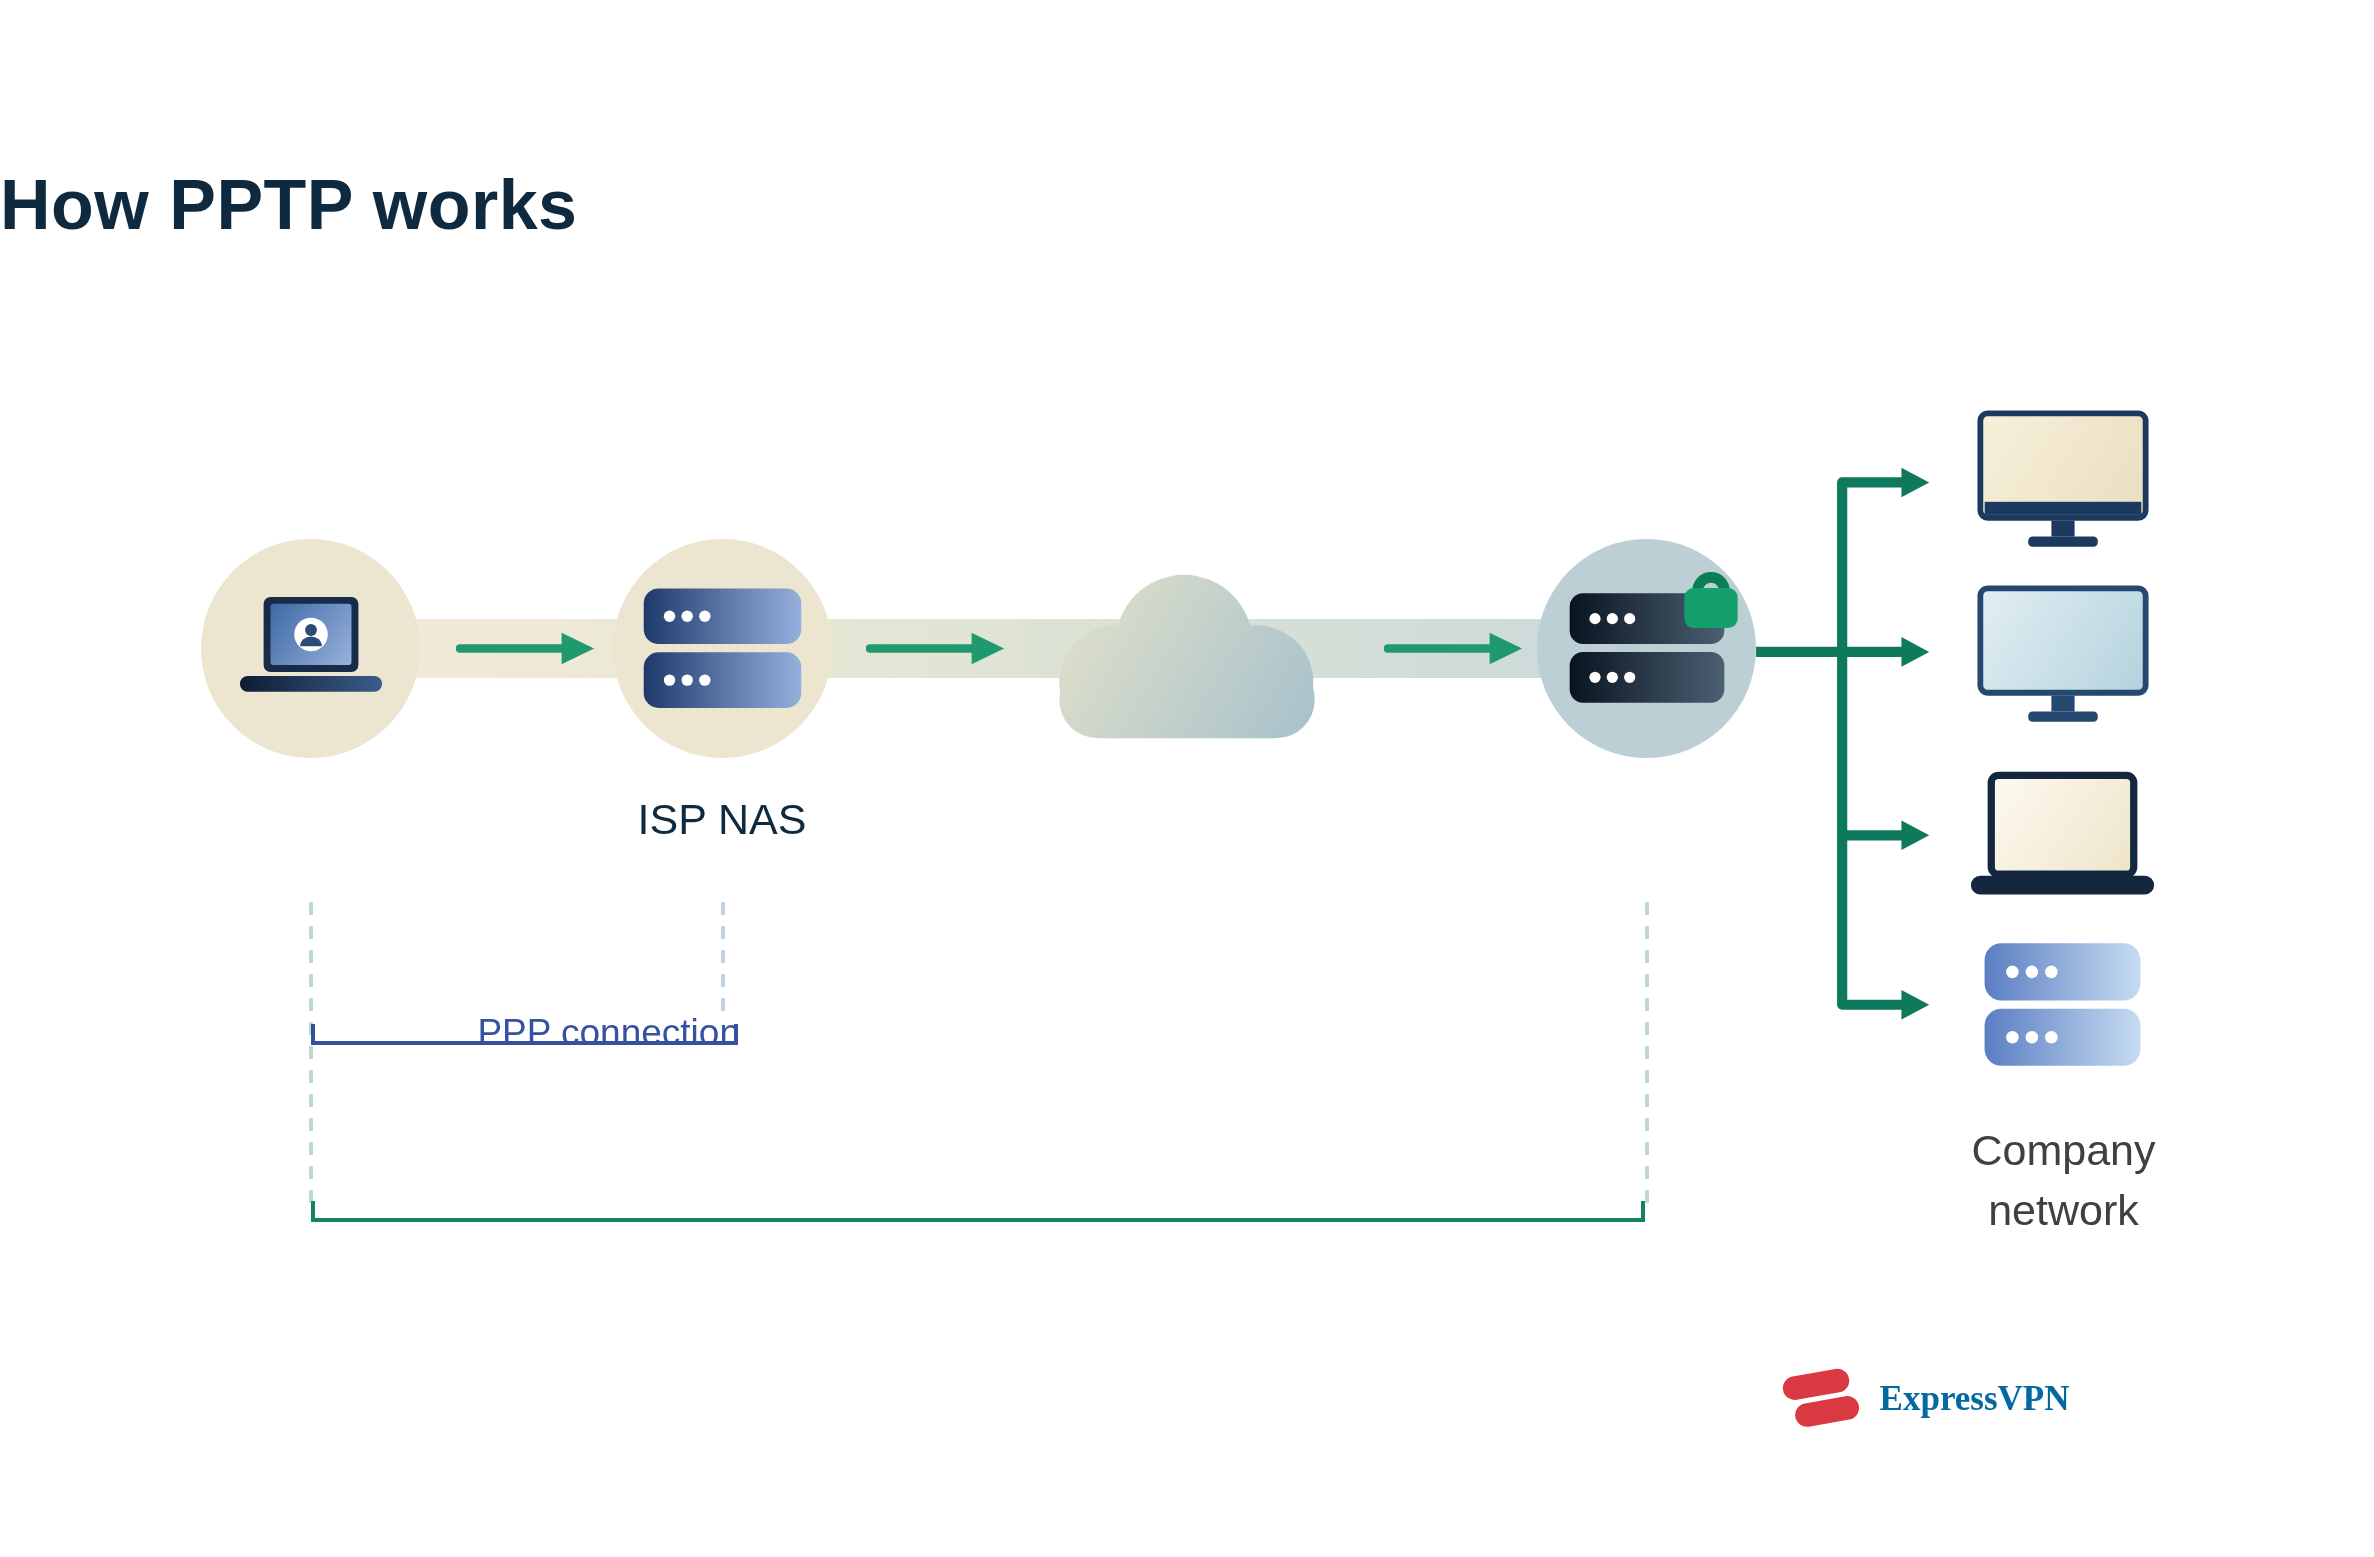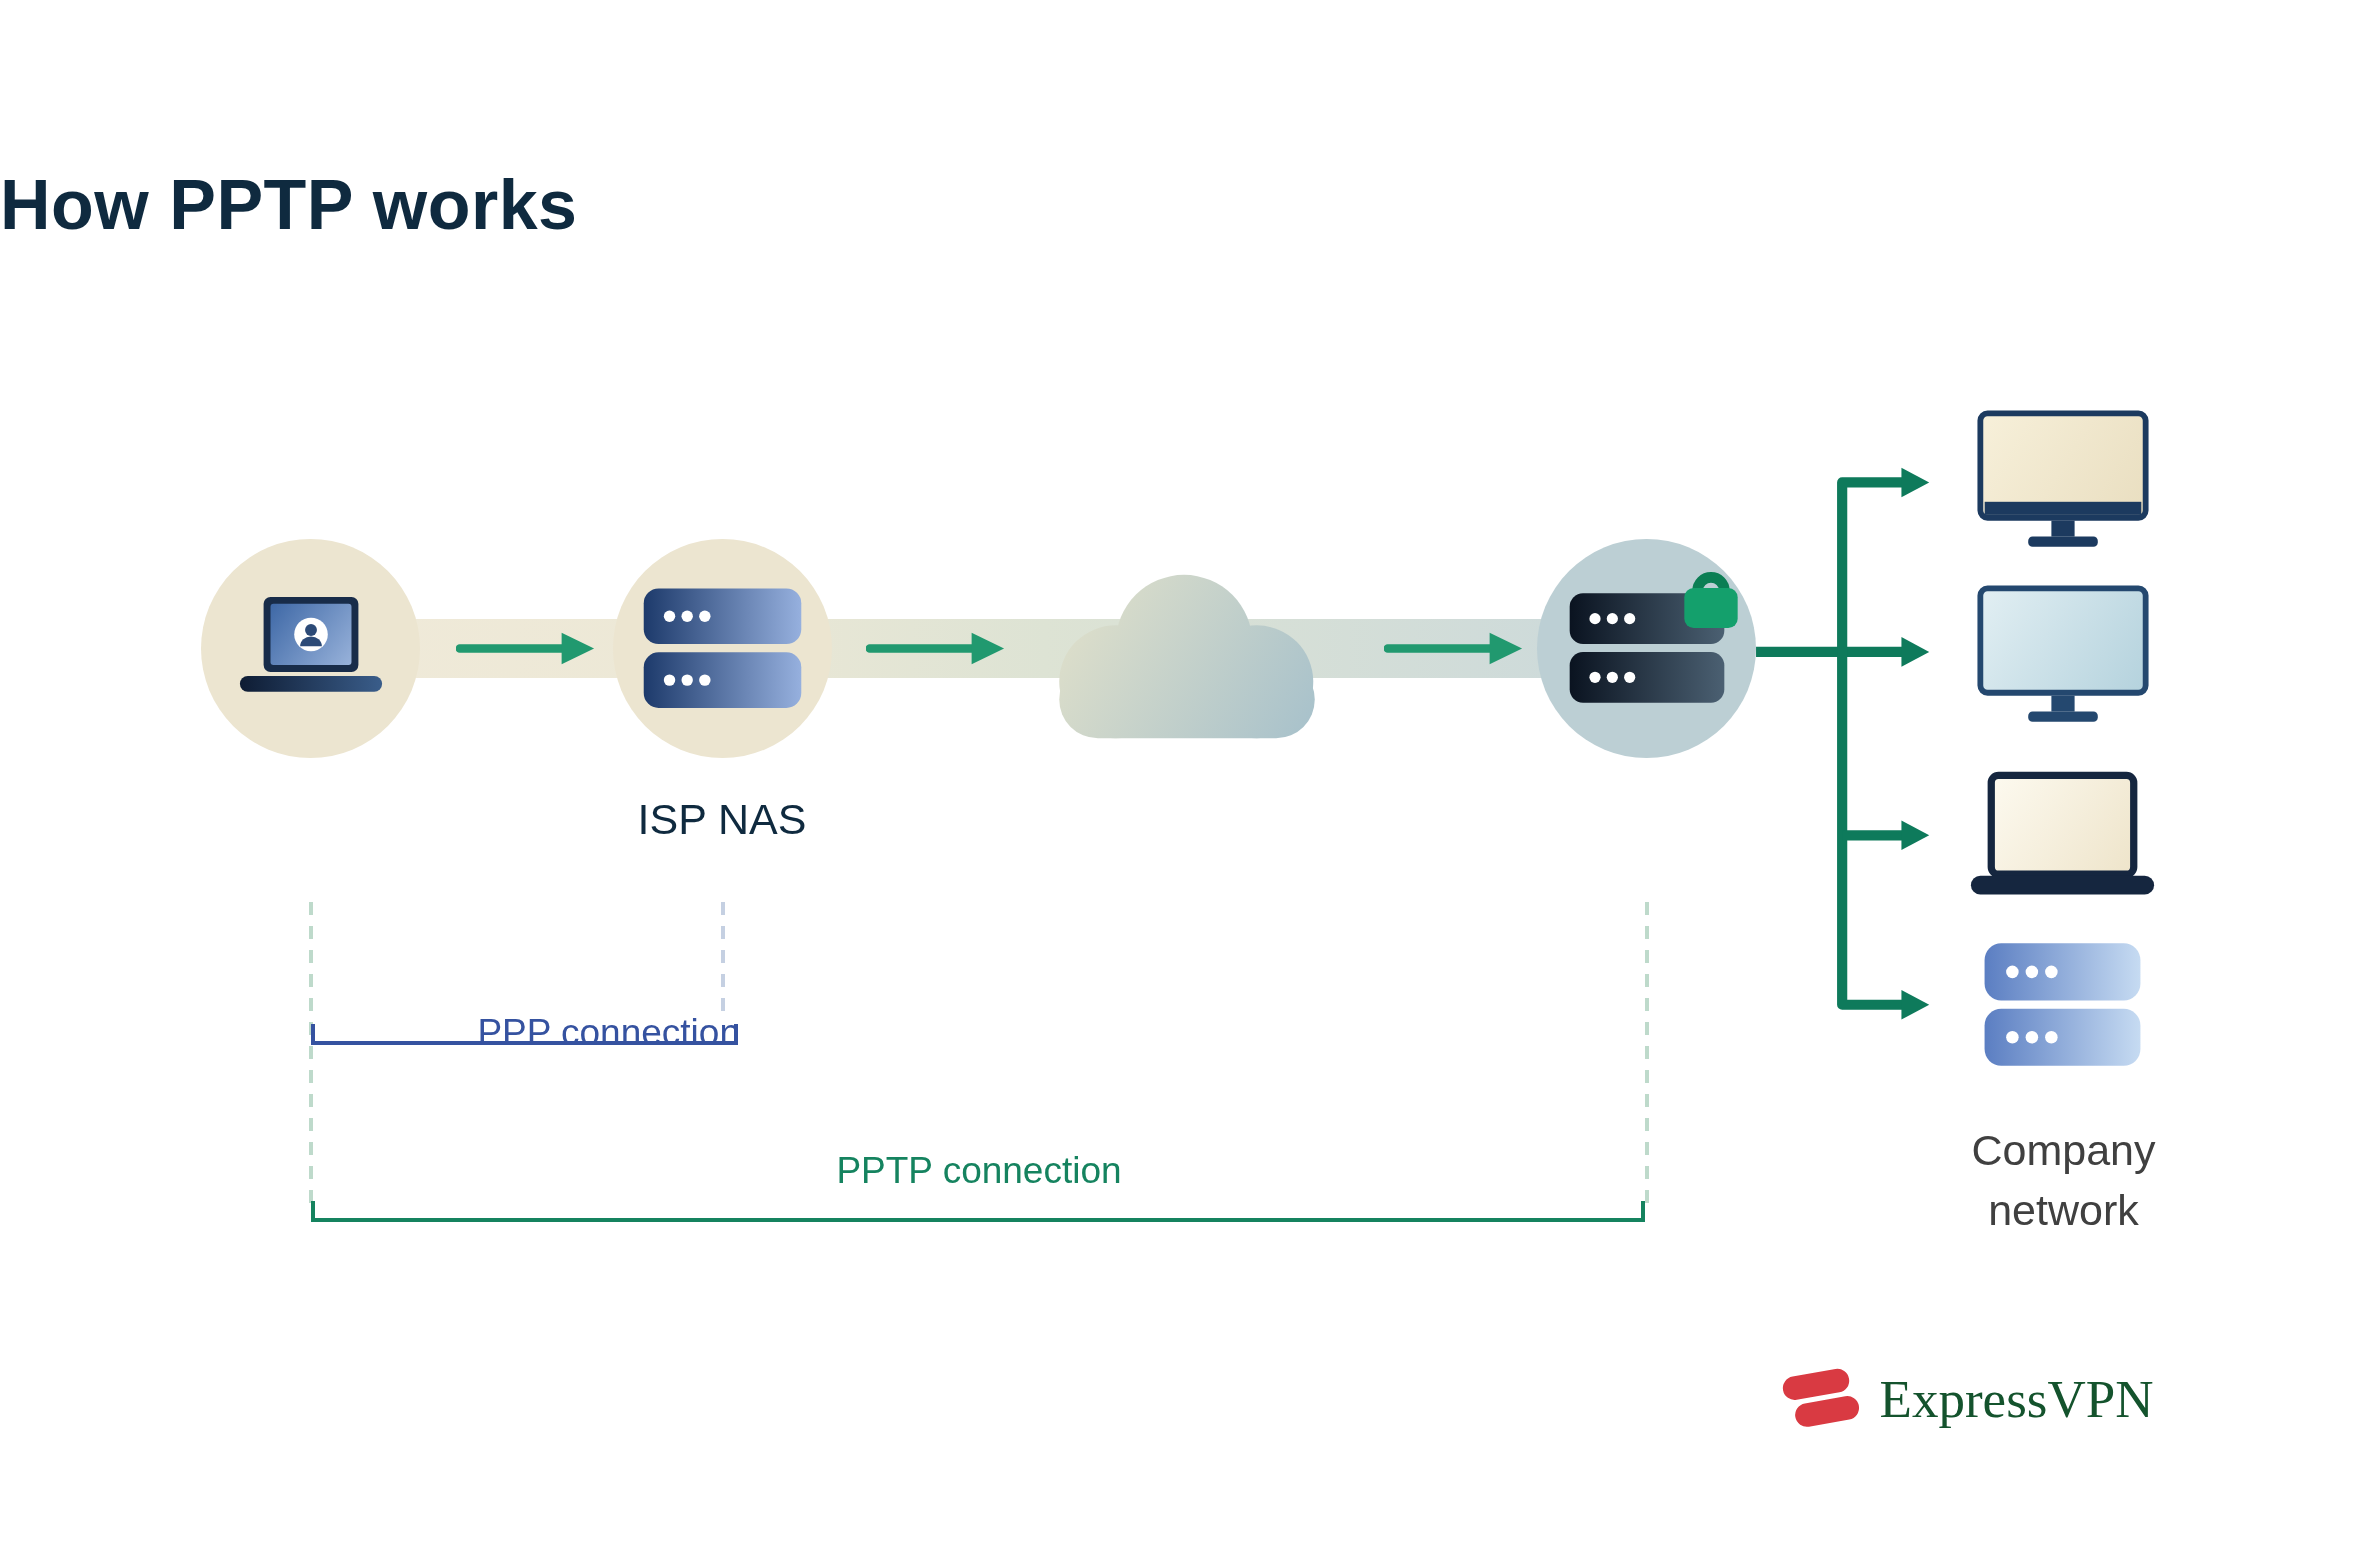--- a/index.html
+++ b/index.html
@@ -46,21 +46,21 @@
   #dash-pptp{left:1645px;top:902px;height:306px;background:repeating-linear-gradient(180deg,#bedacb 0 13px,transparent 13px 24px);}
   
   .bracket{height:16.7px;border-style:solid;border-width:0 4.6px 4.6px 4.6px;}
   #ppp-bracket{left:311px;top:1024px;width:419px;border-color:#3552a0;}
   #pptp-bracket{left:311px;top:1201px;width:1326px;border-color:#15835f;}
   #ppp-label{left:311px;width:429px;top:972px;font-size:37px;font-weight:500;color:#3552a0;text-align:right;margin-top:40px;}
   #pptp-conn-label{left:311px;width:1336px;top:1150px;font-size:37px;font-weight:500;color:#15835f;text-align:center;}
   
   #brand{left:1781px;top:1365px;display:flex;align-items:center;gap:18.6px;}
   #brand-icon{width:80px;height:67px;}
-  #brand-name{font-family:"Liberation Serif",serif;font-size:53px;font-weight:400;color:#14532d;}
+  #brand-name{font-family:"Liberation Serif",serif;font-size:35px;font-weight:700;color:#0369a1;}
 </style>
 </head>
 <body>
 
 <div id="canvas">
 
   <svg width="0" height="0" style="position:absolute" aria-hidden="true">
     <defs>
       <linearGradient id="gScreen" gradientUnits="userSpaceOnUse" x1="39" y1="13" x2="121" y2="75">
         <stop offset="0" stop-color="#3e68a6"></stop>
@@ -215,21 +215,20 @@
     </g>
   </svg>
   <div id="company-label" class="abs">Company network</div>
 
   <div id="dash-user" class="abs dash"></div>
   <div id="dash-isp" class="abs dash"></div>
   <div id="dash-pptp" class="abs dash"></div>
 
   <div id="ppp-label" class="abs">PPP connection</div>
   <div id="ppp-bracket" class="abs bracket"></div>
-  <div id="pptp-conn-label" class="abs">PPTP connection</div>
   <div id="pptp-bracket" class="abs bracket"></div>
 
   <div id="brand" class="abs">
     <svg id="brand-icon" viewBox="0 0 64 54">
       <g fill="#d93a42">
         <rect x="3" y="6" width="54" height="19" rx="9.5" transform="rotate(-10 30 27)"></rect>
         <rect x="9" y="29" width="52" height="19" rx="9.5" transform="rotate(-10 30 27)"></rect>
       </g>
     </svg>
     <span id="brand-name">ExpressVPN</span>

